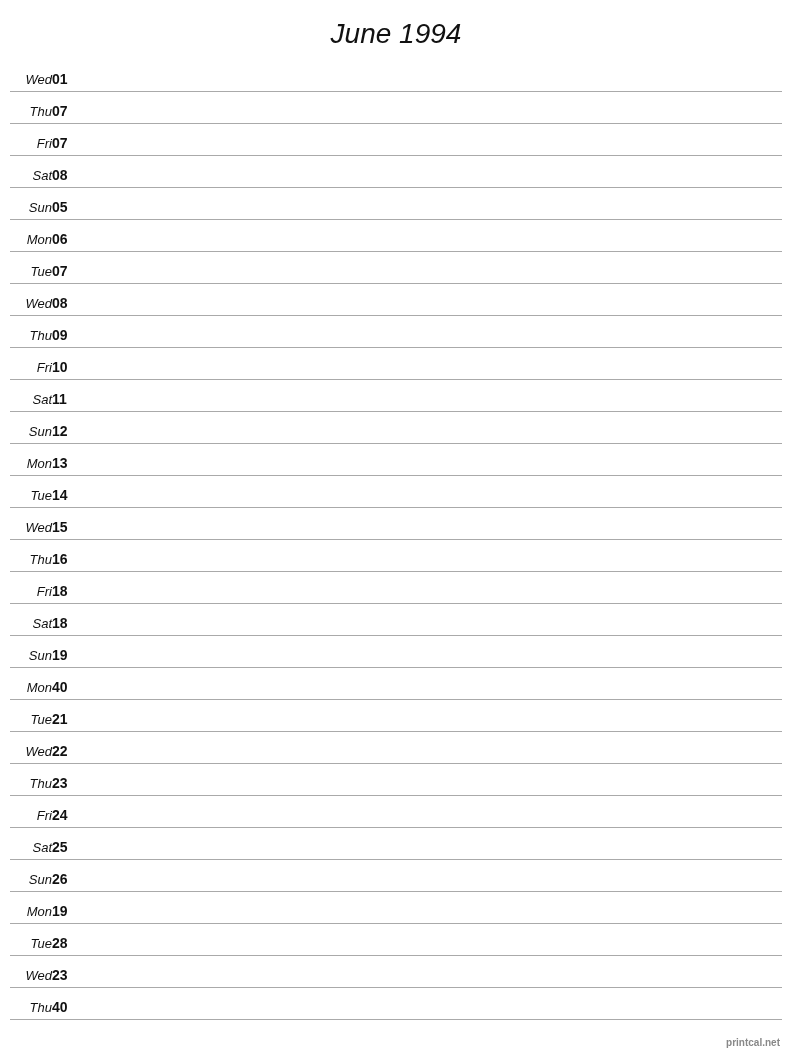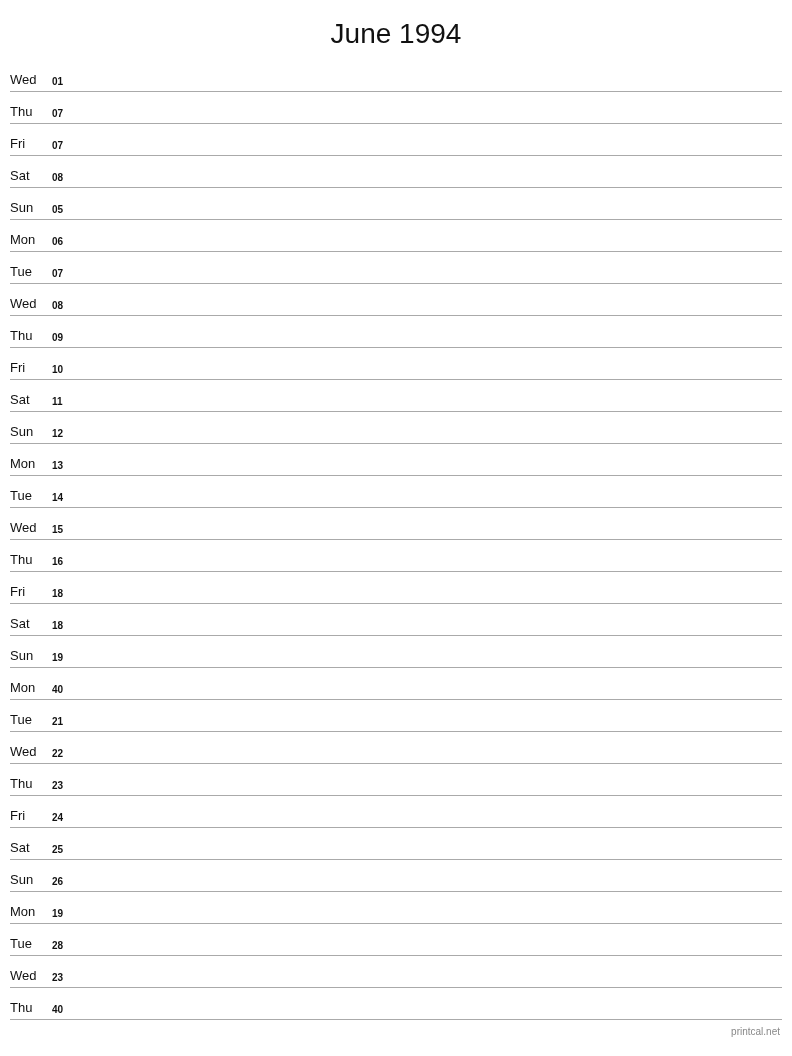--- a/index.html
+++ b/index.html
@@ -13,61 +13,64 @@
       background: #fff;
       font-family: Arial, sans-serif;
       position: relative;
     }
     .page-title {
       text-align: center;
       font-size: 28px;
       font-weight: normal;
       padding: 18px 0 10px 0;
       color: #111;
+      font-style: italic;
     }
     .calendar-list {
       width: 100%;
       padding: 0 10px;
     }
     .day-row {
       display: flex;
       align-items: flex-end;
       padding-bottom: 2px;
       margin-bottom: 0;
       border-bottom: 1px solid #aaa;
       min-height: 32px;
     }
     .day-name {
       width: 42px;
       font-size: 13px;
       color: #111;
-      text-align: left;
+      text-align: right;
       flex-shrink: 0;
       padding-bottom: 2px;
+      font-style: italic;
     }
     .day-number {
       width: 28px;
-      font-size: 10px;
+      font-size: 14px;
       color: #111;
       font-weight: bold;
       text-align: left;
       flex-shrink: 0;
       padding-bottom: 2px;
     }
     .day-line {
       flex: 1;
       height: 1px;
       
     }
     .footer {
       position: absolute;
-      bottom: 19px;
+      bottom: 8px;
       right: 12px;
       font-size: 10px;
       color: #888;
+      font-weight: bold;
     }
   </style>
 </head>
 <body>
 
 <h1 class="page-title">June 1994</h1>
 
 <div class="calendar-list" id="calendar-list">
 <div class="day-row">
       <span class="day-name">Wed</span>

